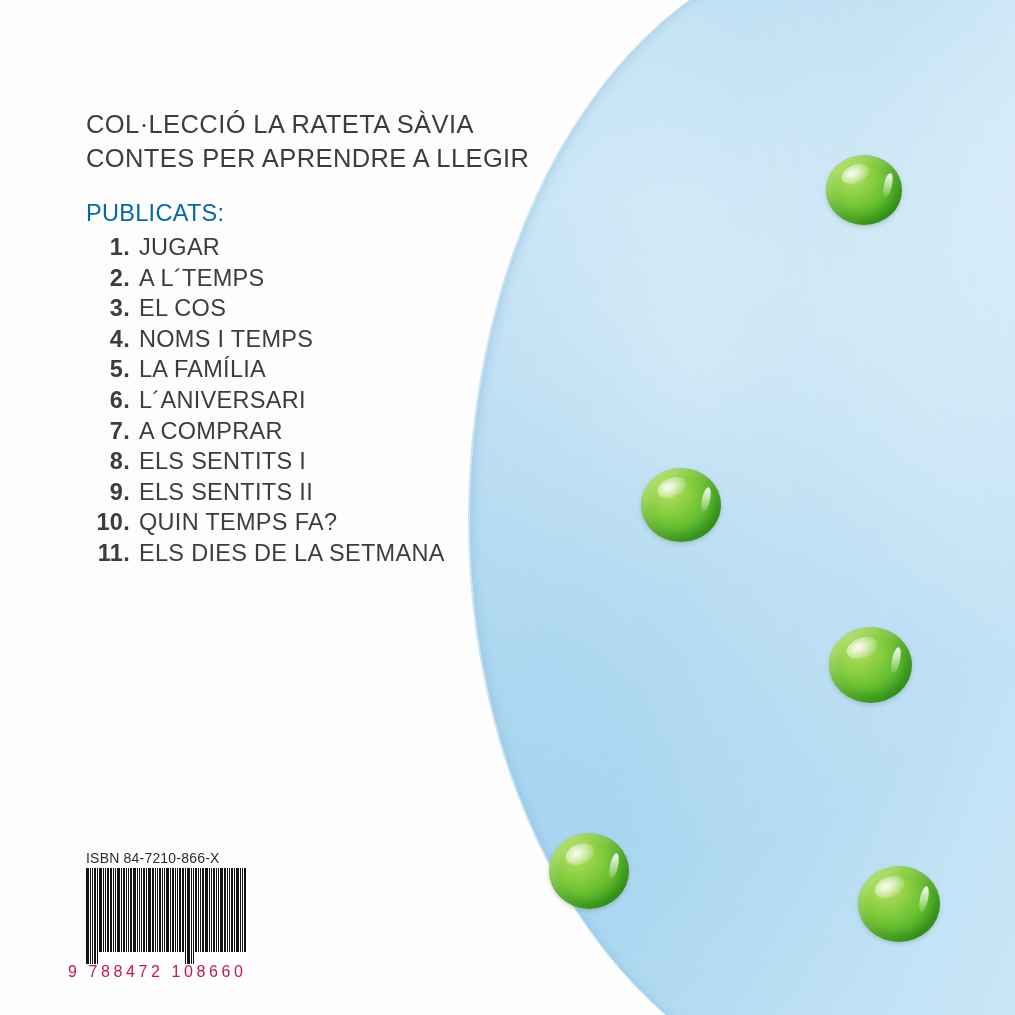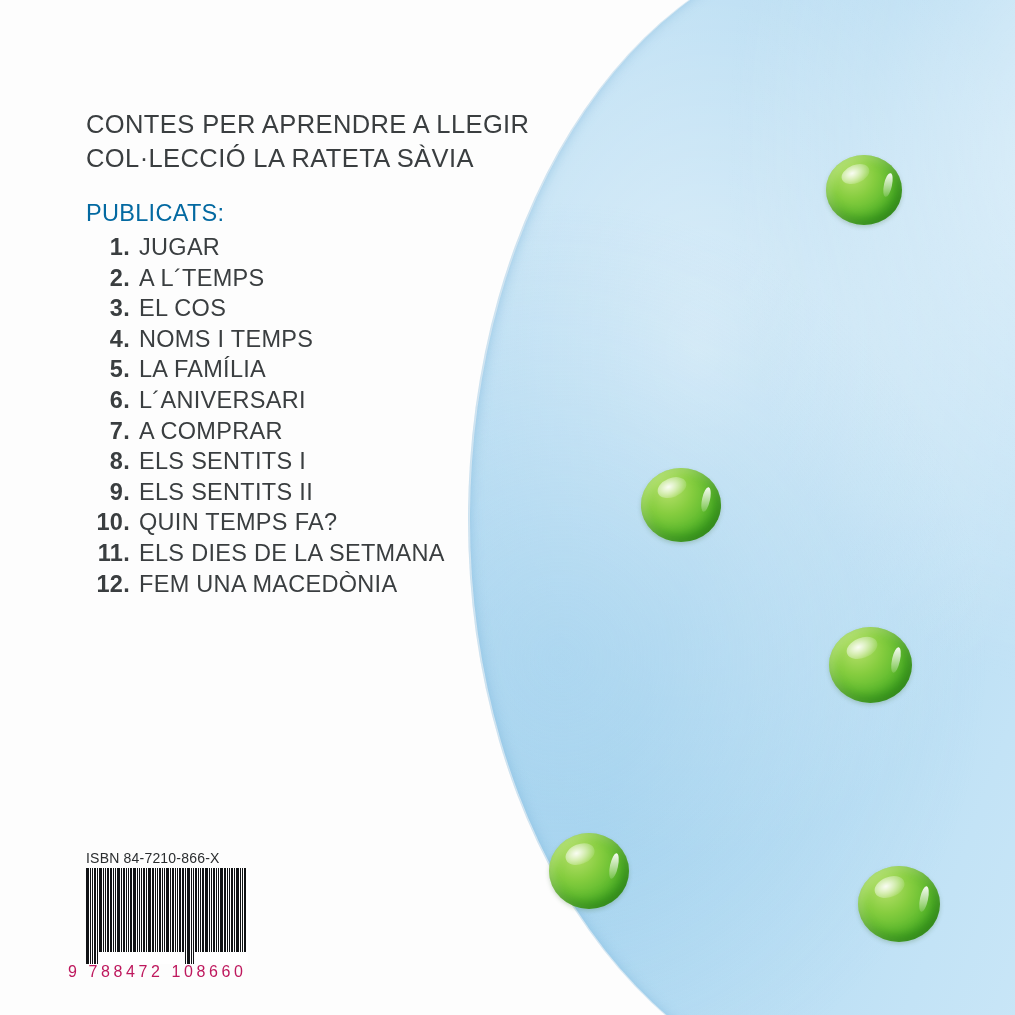--- a/index.html
+++ b/index.html
@@ -176,22 +176,22 @@
   <div class="blue-shape"></div>
   <div class="blue-edge"></div>
 
   <div class="pea" style="left:826px; top:155px; width:76px; height:70px;"></div>
   <div class="pea" style="left:641px; top:468px; width:80px; height:74px;"></div>
   <div class="pea" style="left:829px; top:627px; width:83px; height:76px;"></div>
   <div class="pea" style="left:549px; top:833px; width:80px; height:76px;"></div>
   <div class="pea" style="left:858px; top:866px; width:82px; height:76px;"></div>
 
   <div class="collection">
+    <div>COL·LECCIÓ LA RATETA SÀVIA</div>
     <div>CONTES PER APRENDRE A LLEGIR</div>
-    <div>COL·LECCIÓ LA RATETA SÀVIA</div>
   </div>
 
   <div class="published-label">PUBLICATS:</div>
 
   <div class="list" id="titles-list">
       <div class="list-item">
         <span class="list-num">1.</span>
         <span class="list-title">JUGAR</span>
       </div>
       <div class="list-item">
@@ -226,24 +226,20 @@
         <span class="list-num">9.</span>
         <span class="list-title">ELS SENTITS II</span>
       </div>
       <div class="list-item">
         <span class="list-num">10.</span>
         <span class="list-title">QUIN TEMPS FA?</span>
       </div>
       <div class="list-item">
         <span class="list-num">11.</span>
         <span class="list-title">ELS DIES DE LA SETMANA</span>
-      </div>
-      <div class="list-item">
-        <span class="list-num">12.</span>
-        <span class="list-title">FEM UNA MACEDÒNIA</span>
       </div>
     </div>
 
   <div class="isbn-text">ISBN 84-7210-866-X</div>
 
   <div class="barcode-box">
     <div class="barcode-bars" id="barcode-bars">
         <div class="bar" style="width: 3px; height: 96px;"></div>
         <div class="bar" style="width: 1px; height: 96px;"></div>
         <div class="bar" style="width: 1px; height: 96px;"></div>

